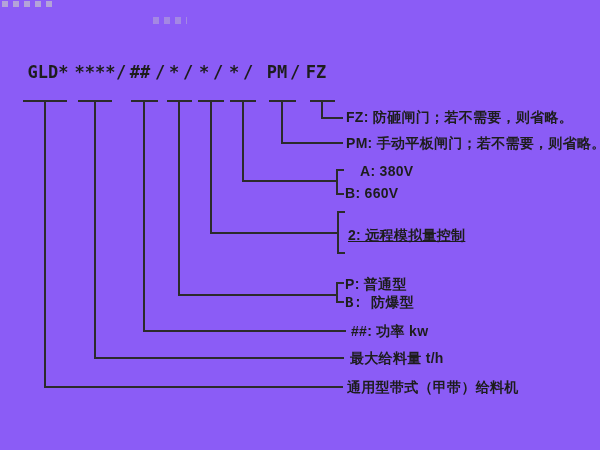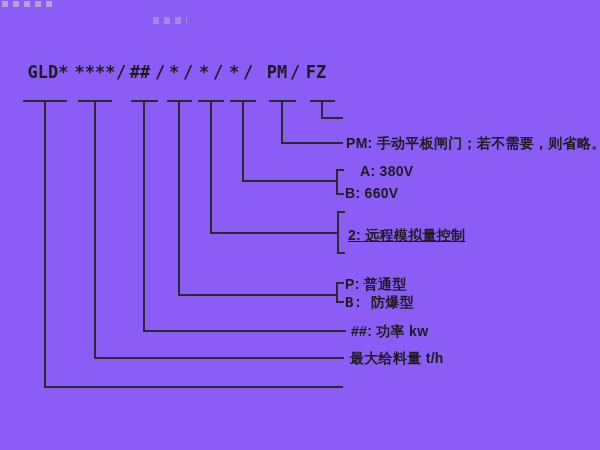--- a/index.html
+++ b/index.html
@@ -99,22 +99,24 @@
   <div class="ln h" style="left:336px;top:193px;width:8px;"></div>
 
   <div class="ln v" style="left:337px;top:211px;height:43px;"></div>
   <div class="ln h" style="left:337px;top:211px;width:8px;"></div>
   <div class="ln h" style="left:337px;top:252px;width:8px;"></div>
 
   <div class="ln v" style="left:336px;top:282px;height:21px;"></div>
   <div class="ln h" style="left:336px;top:282px;width:8px;"></div>
   <div class="ln h" style="left:336px;top:301px;width:8px;"></div>
 
+  <div class="lbl" style="left:346px;top:117px;">FZ: 防砸闸门；若不需要，则省略。</div>
   <div class="lbl" style="left:346px;top:143px;">PM: 手动平板闸门；若不需要，则省略。</div>
   <div class="lbl" style="left:360px;top:171px;">A: 380V</div>
   <div class="lbl" style="left:345px;top:193px;">B: 660V</div>
   <div class="lbl" style="left:348px;top:235px;text-decoration:underline;">2: 远程模拟量控制</div>
   <div class="lbl" style="left:345px;top:284px;">P: 普通型</div>
   <div class="lbl" style="left:345px;top:303px;font-family:Liberation Mono, monospace;">B: 防爆型</div>
   <div class="lbl" style="left:350px;top:358px;">最大给料量 t/h</div>
   <div class="lbl" style="left:351px;top:331px;">##: 功率 kw</div>
+  <div class="lbl" style="left:347px;top:387px;">通用型带式（甲带）给料机</div>
 
 </div>
 
 </body></html>

